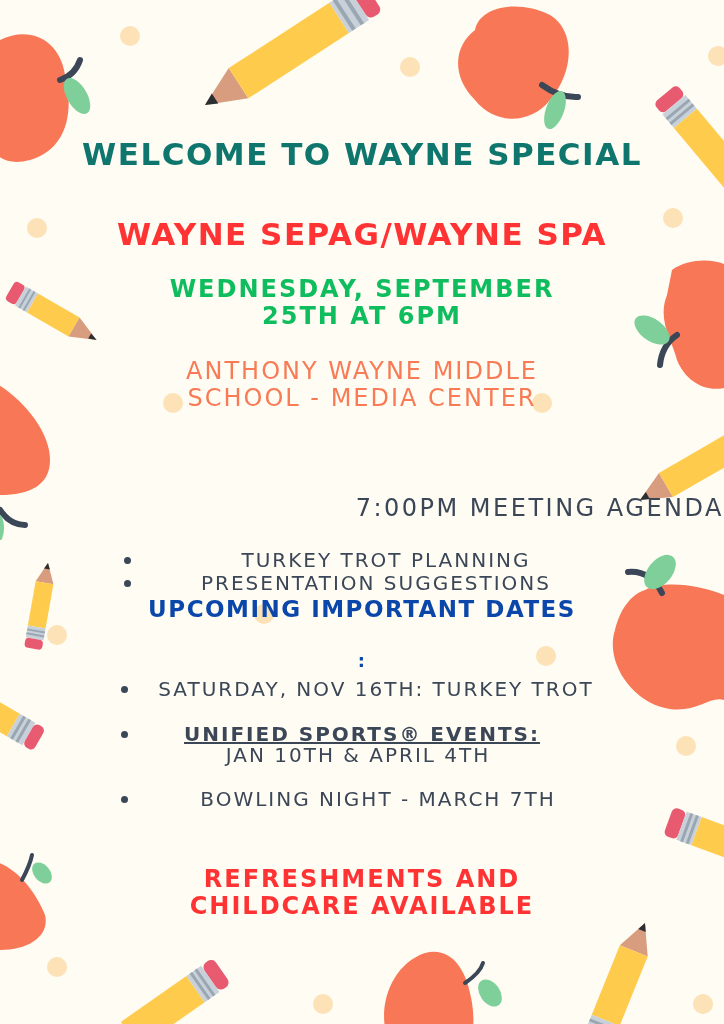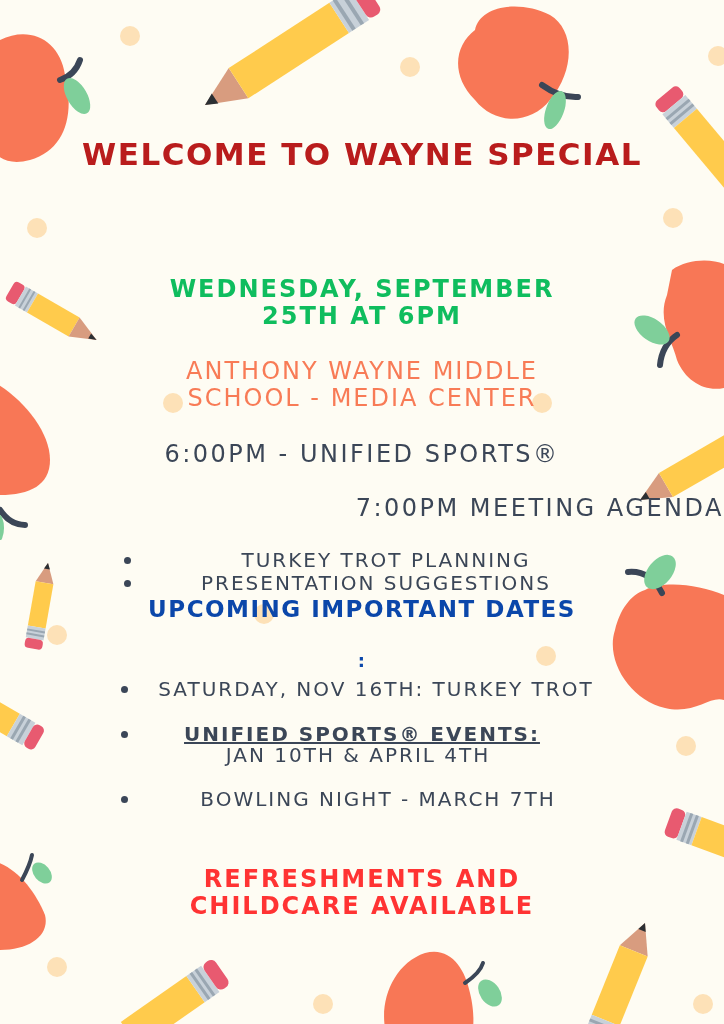--- a/index.html
+++ b/index.html
@@ -1,21 +1,21 @@
 <!DOCTYPE html>
 <html><head>
 <meta charset="utf-8">
 <style>
   html, body { margin:0; padding:0; }
   body { width:724px; height:1024px; background:#fefcf3; position:relative; overflow:hidden; font-family:"DejaVu Sans", sans-serif; }
   .deco { position:absolute; }
   .dot { position:absolute; width:20px; height:20px; border-radius:50%; background:#fde1b7; }
   .content { position:absolute; left:0; top:0; width:724px; height:1024px; }
   .t { position:absolute; left:0; width:724px; text-align:center; text-transform:uppercase; white-space:nowrap; }
-  .title { color:#b91c1c; font-weight:bold; font-size:31px; letter-spacing:1.5px; line-height:38px; }
+  .title { color:#0f766e; font-weight:bold; font-size:31px; letter-spacing:1.5px; line-height:38px; }
   .sub { color:#ff3333; font-weight:bold; font-size:31px; letter-spacing:1.5px; }
   .green { color:#0fbd5e; font-weight:bold; font-size:24px; letter-spacing:2px; line-height:28px; }
   .orange { color:#f87b56; font-weight:normal; font-size:24px; letter-spacing:2px; line-height:28px; }
   .dark { color:#3b4657; font-size:24px; letter-spacing:2.5px; }
   .list { color:#3b4657; font-size:20px; letter-spacing:2px; }
   .blue { color:#0b47aa; font-weight:bold; font-size:23px; letter-spacing:1.5px; }
   .red2 { color:#ff3333; font-weight:bold; font-size:24px; letter-spacing:2px; line-height:28px; }
   .bullet { position:absolute; width:7px; height:7px; border-radius:50%; background:#3b4657; }
   .u { text-decoration:underline; font-weight:bold; }
 </style>
@@ -154,28 +154,28 @@
     <polygon points="0,0 30,-15 30,15" fill="#d89c7f"></polygon>
     <polygon points="0,0 8,-4 8,4" fill="#2b2f33"></polygon>
     <rect x="30" y="-15" width="75" height="30" fill="#ffcb4c"></rect>
     <rect x="105" y="-15" width="16" height="30" fill="#c8d1d9"></rect>
     <rect x="109" y="-15" width="3" height="30" fill="#9aa7b2"></rect>
   </g>
 </svg>
 
 <div class="content">
   <div class="t title" style="top:135px;">Welcome to Wayne Special</div>
+  <div class="t sub" style="top:216px;">Wayne SEPAG/Wayne SPA</div>
 
   <div class="t green" style="top:275px;">Wednesday, September</div>
   <div class="t green" style="top:302px;">25th at 6PM</div>
 
   <div class="t orange" style="top:357px;">Anthony Wayne Middle</div>
   <div class="t orange" style="top:384px;">School - Media Center</div>
 
-  <div class="t dark" style="top:440px;">6:00PM - Unified Sports®</div>
   <div class="t dark" style="top:494px;text-align:right;">7:00PM Meeting Agenda</div>
 
   <div class="bullet" style="left:124px;top:557px;"></div>
   <div class="t list" style="top:548px;left:24px;">Turkey Trot Planning</div>
   <div class="bullet" style="left:124px;top:580px;"></div>
   <div class="t list" style="top:571px;left:14px;">Presentation Suggestions</div>
 
   <div class="t blue" style="top:596px;text-align:center;">Upcoming Important Dates</div>
   <div class="t blue" style="top:650px;font-size:18px;">:</div>
 

